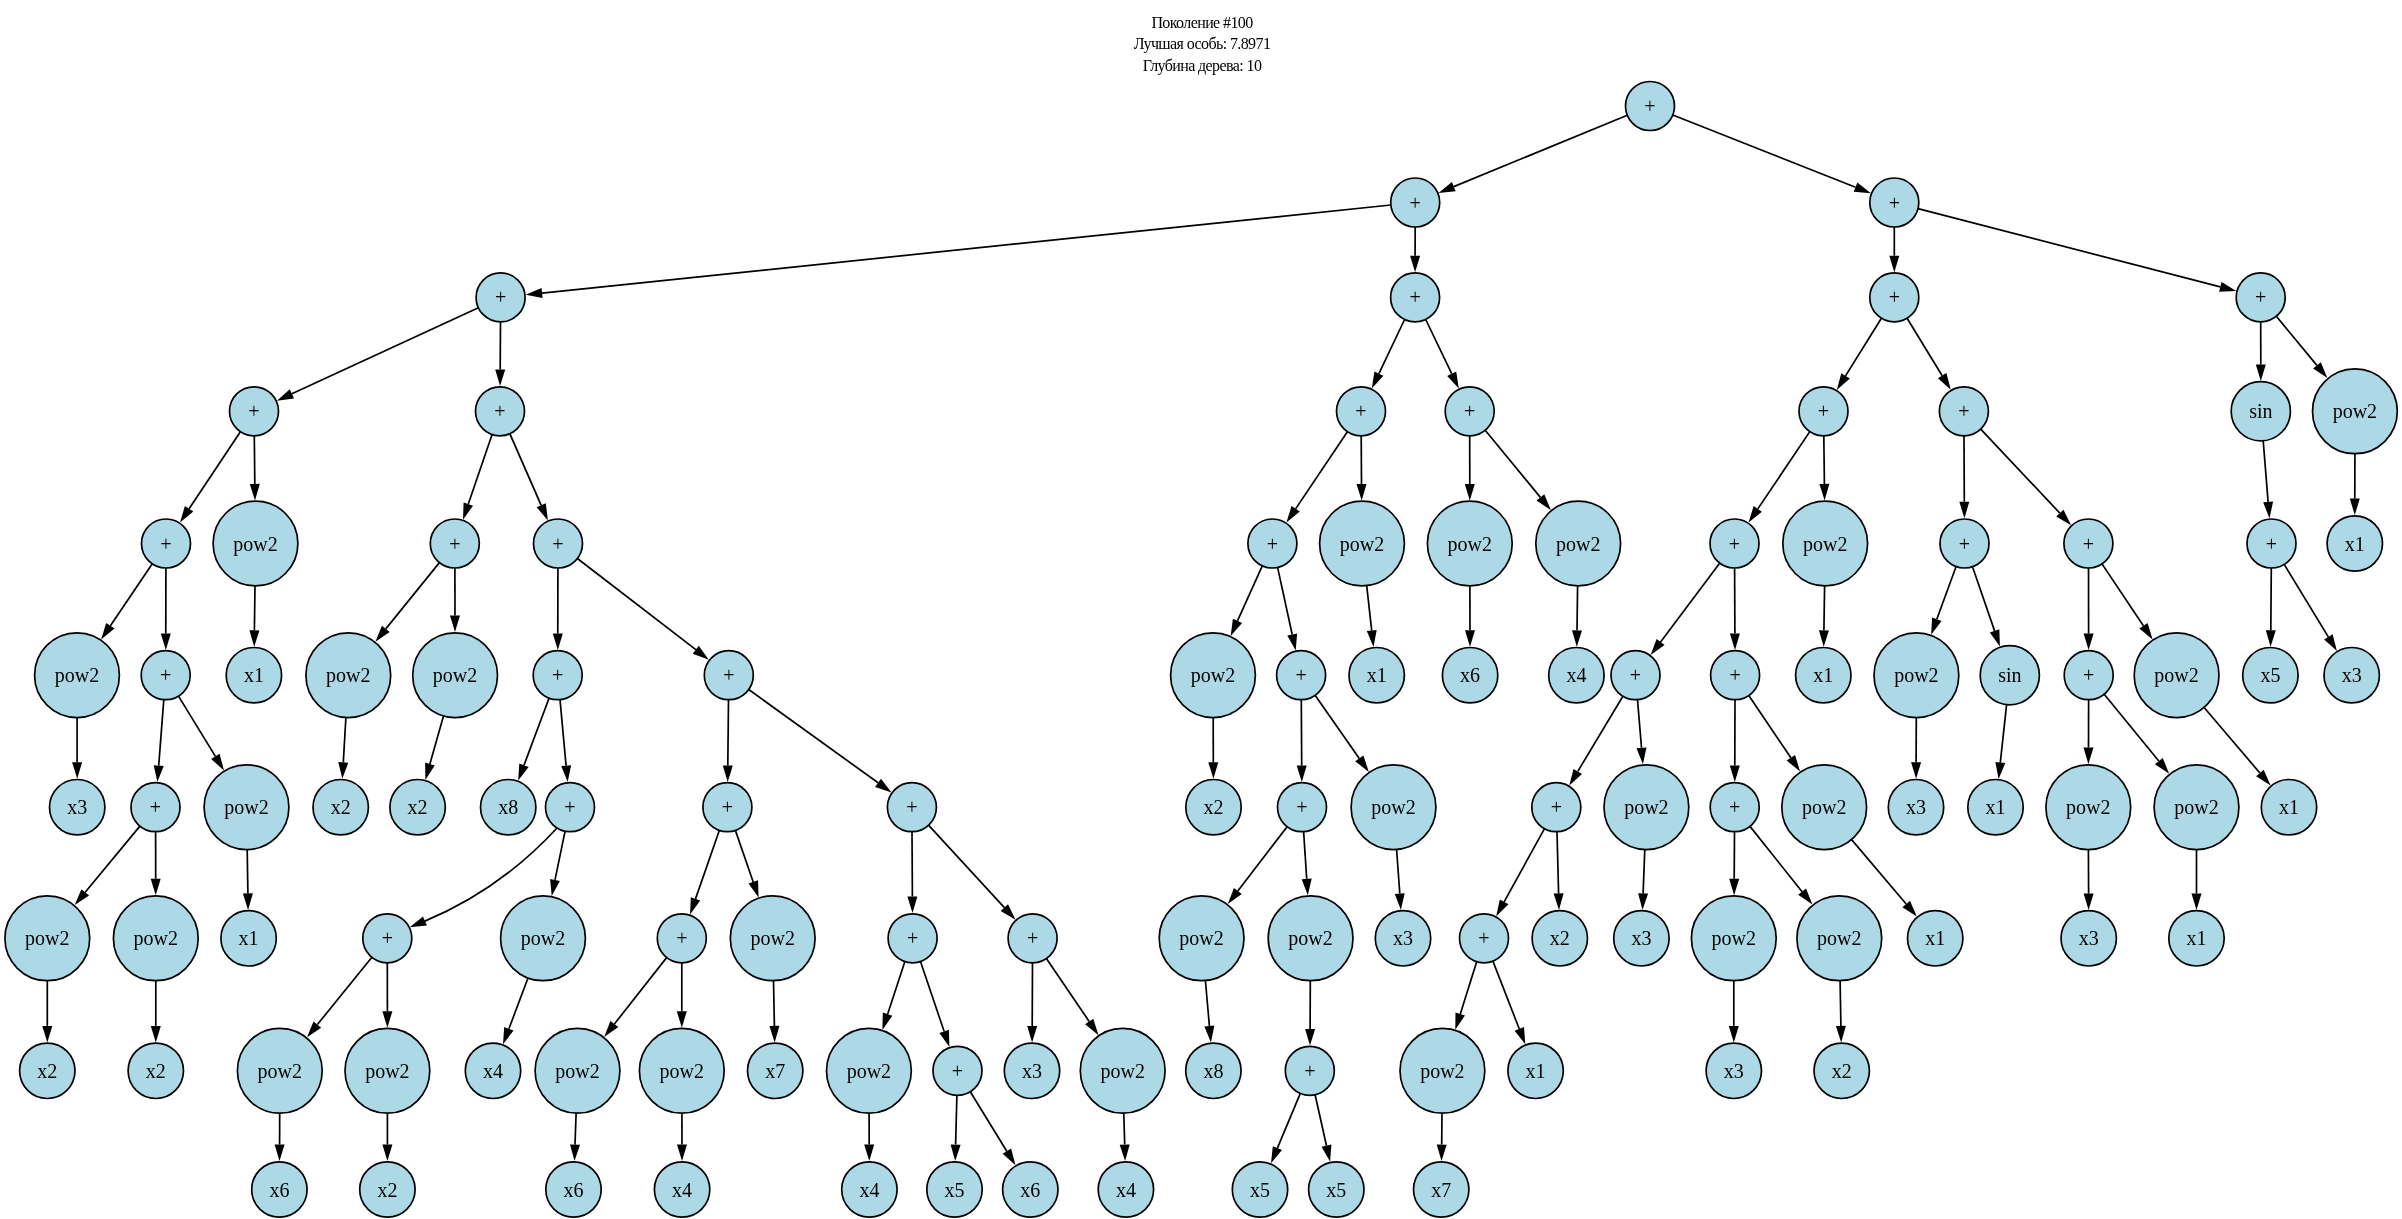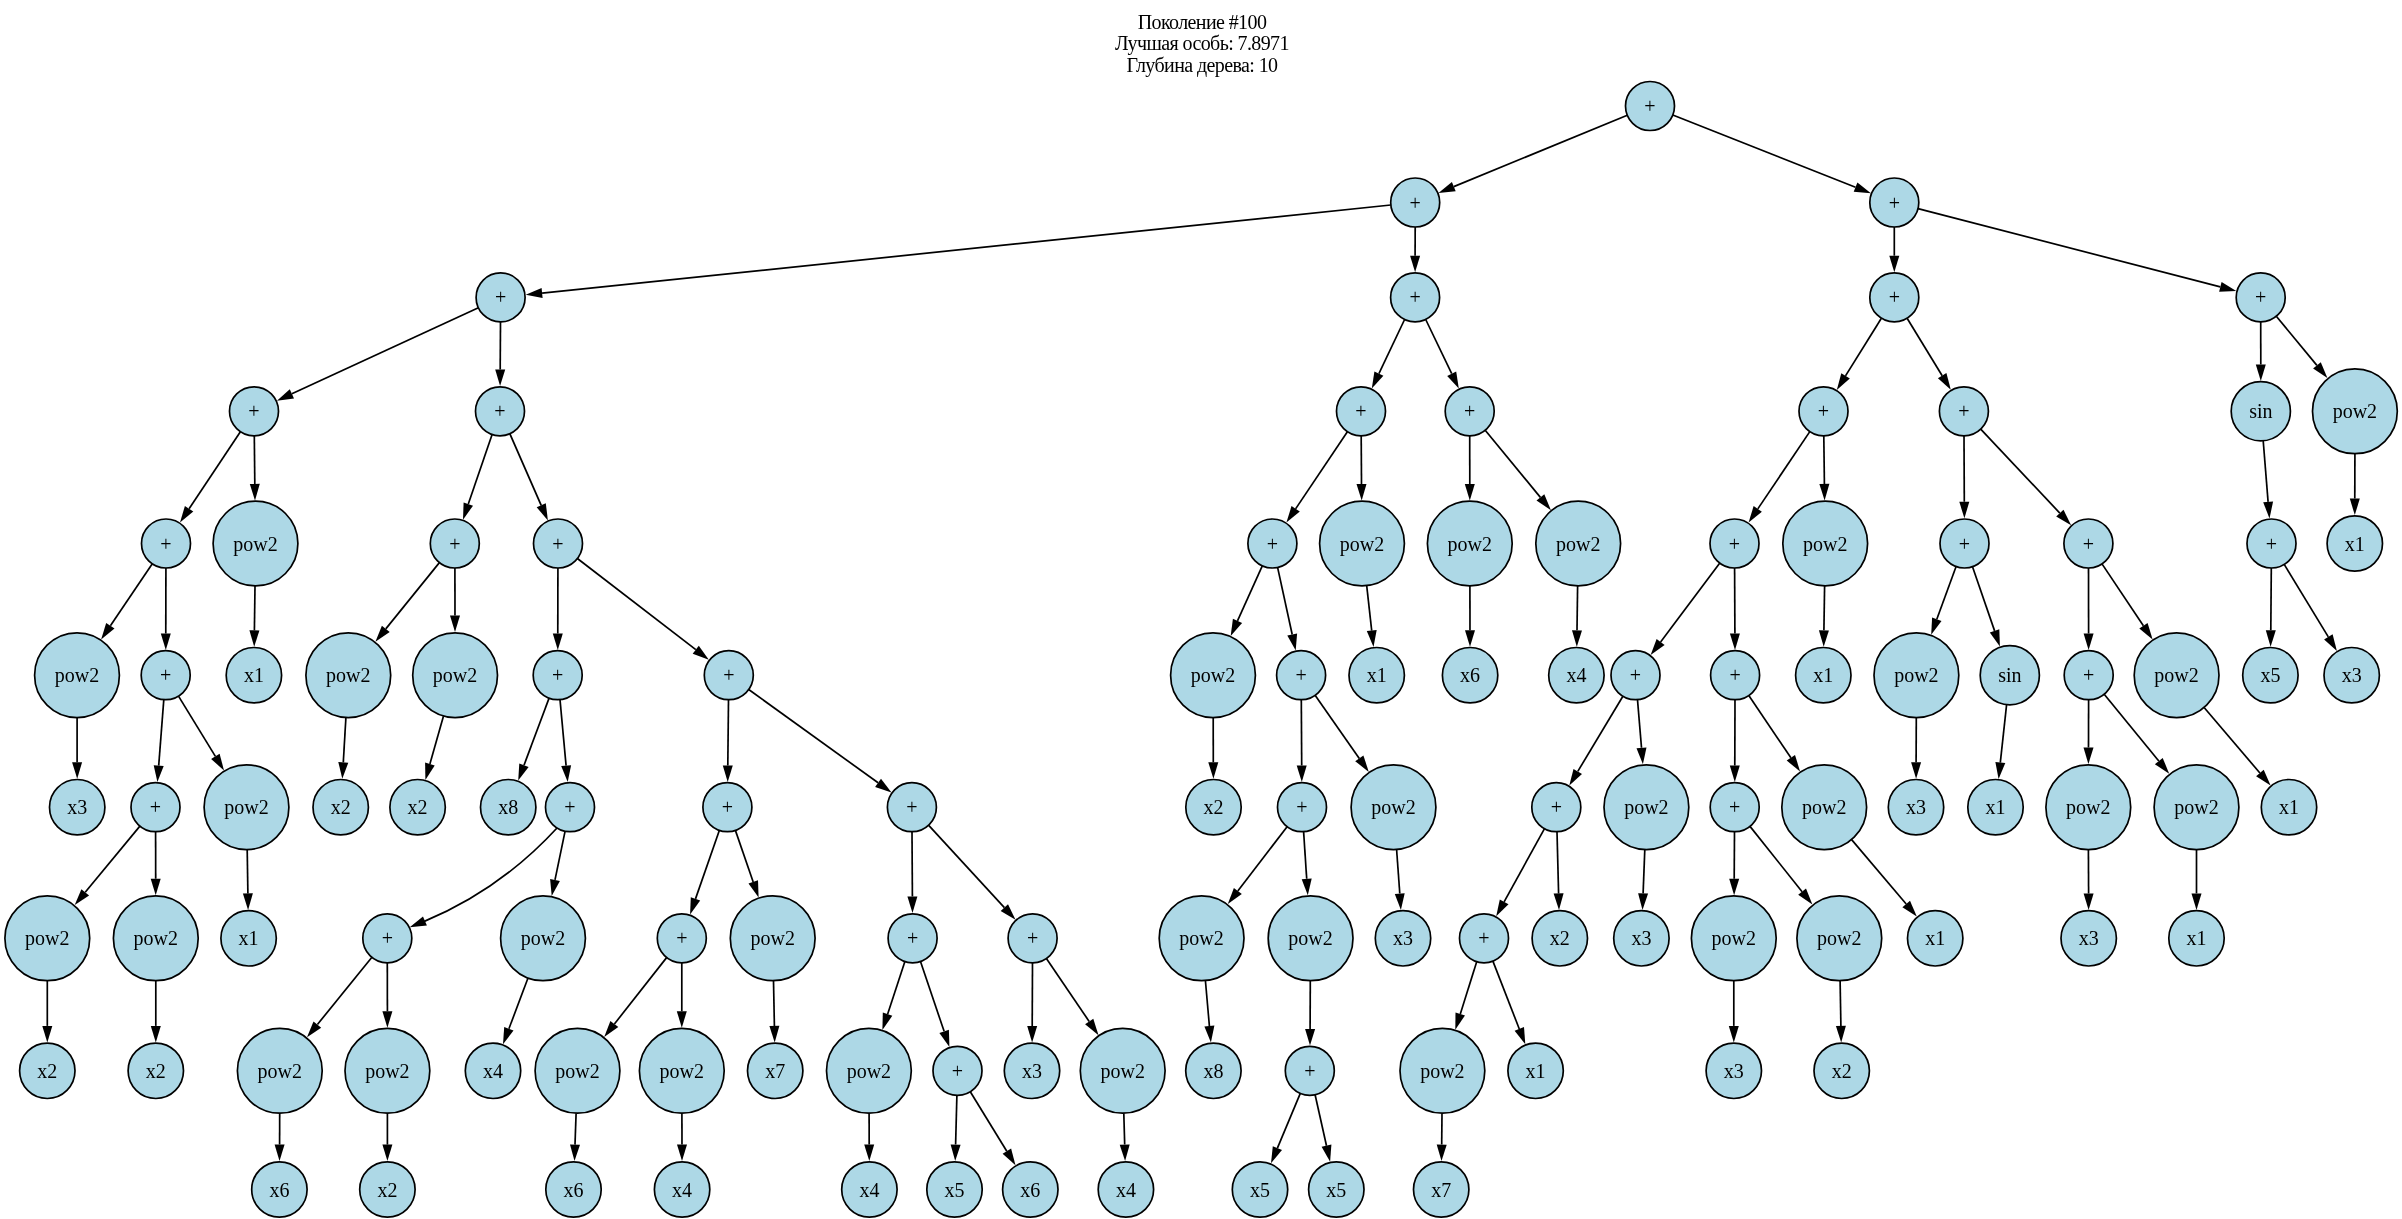--- a/index.html
+++ b/index.html
@@ -1,20 +1,20 @@
 <!DOCTYPE html>
 <html><head>
 <meta charset="utf-8">
 <style>
 html, body { margin: 0; padding: 0; background: #fff; }
 body { width: 2402px; height: 1219px; position: relative; font-family: "Liberation Serif", serif; }
 svg { position: absolute; left: 0; top: 0; }
 svg text { font-family: "Liberation Serif", serif; }
 .title { position: absolute; left: 0; top: 11.5px; width: 2402px; text-align: center;
-  font-size: 20px; line-height: 21.6px; letter-spacing: -0.6px; color: #000; }
+  font-size: 16px; line-height: 21.6px; letter-spacing: -0.6px; color: #000; }
 .title { left: 1px; }
 </style>
 </head>
 <body>
 <svg width="2402" height="1219" viewBox="0 0 2402 1219">
 <rect width="2402" height="1219" fill="#ffffff"></rect>
 <path d="M557.5,827.5 Q500,890 424.3,921.4" fill="none" stroke="#000" stroke-width="1.7"></path>
 <polygon points="409.7,927.3 423.0,916.4 426.9,925.6" fill="#000"></polygon>
 <line x1="1627.3" y1="115.3" x2="1453.8" y2="186.6" stroke="#000" stroke-width="1.7"></line>
 <polygon points="1438.5,192.9 1451.9,182.0 1455.7,191.3" fill="#000"></polygon>

